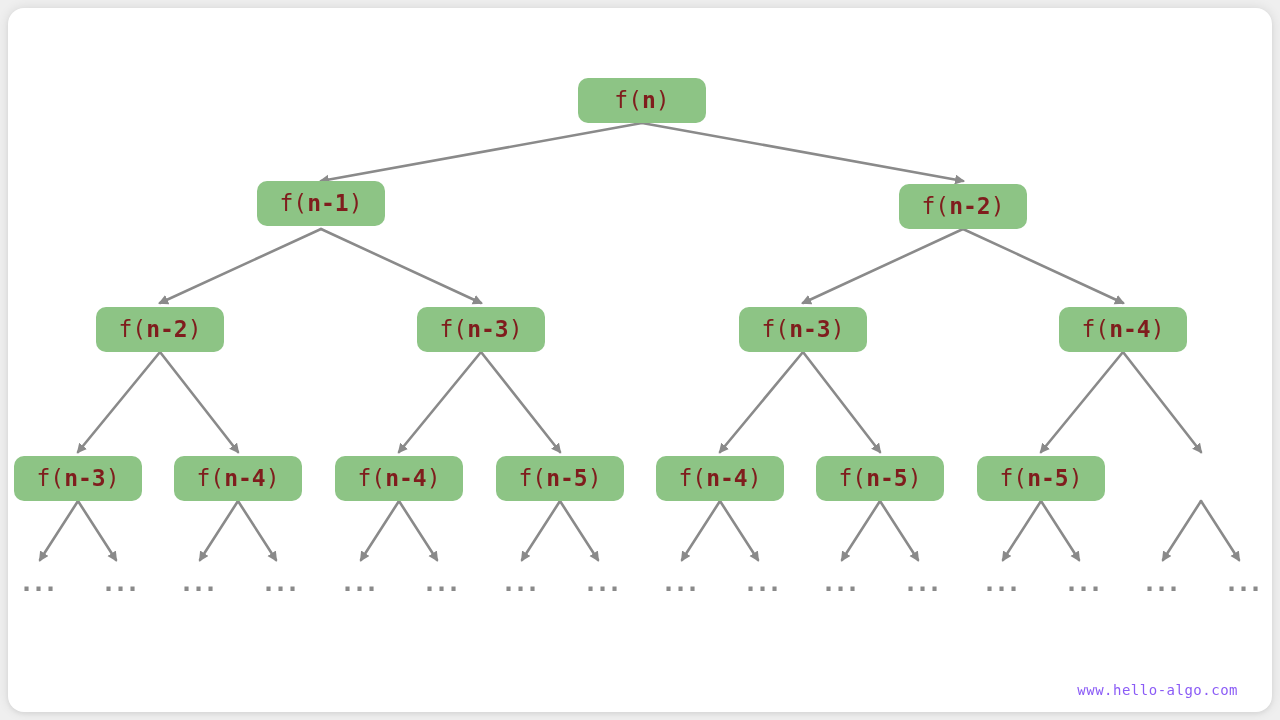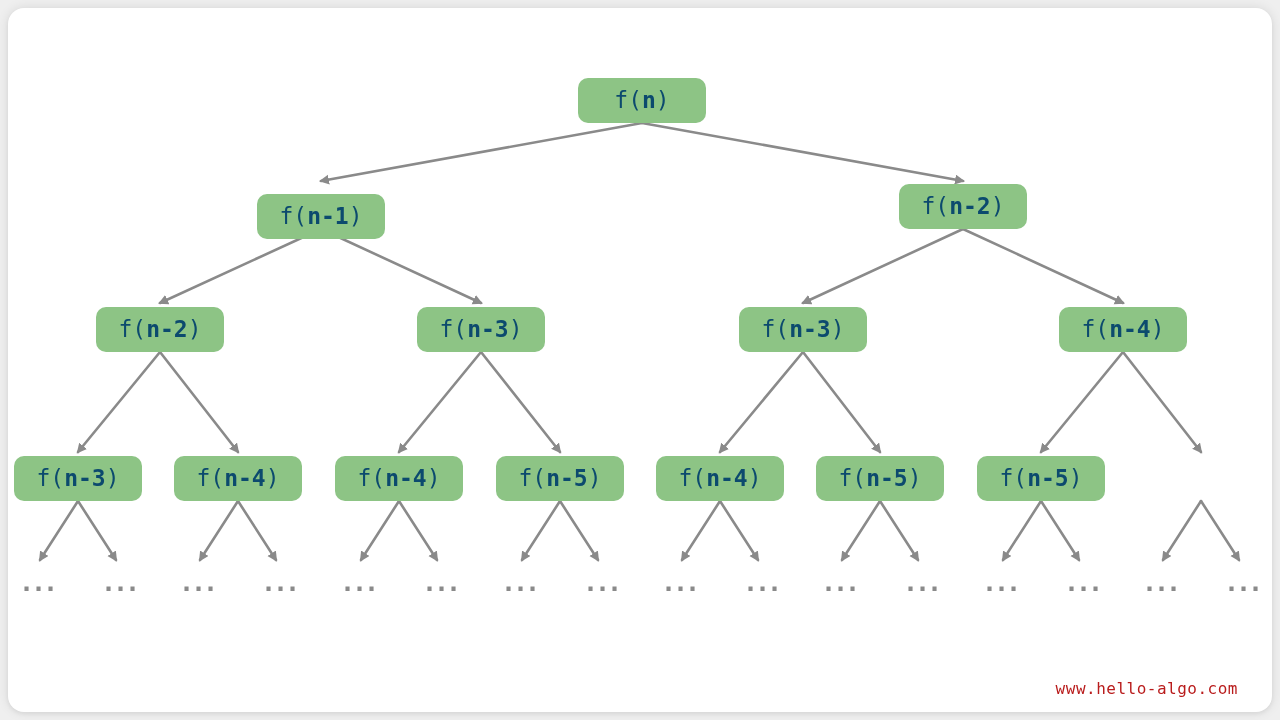--- a/index.html
+++ b/index.html
@@ -14,34 +14,34 @@
     position:absolute;left:8px;top:8px;right:8px;bottom:8px;
     background:#ffffff;border-radius:16px;
     box-shadow:0 0 12px rgba(0,0,0,0.10), 0 2px 4px rgba(0,0,0,0.05);
   }
   svg.edges{position:absolute;left:0;top:0;z-index:1;}
   .node{
     position:absolute;z-index:2;
     width:128px;height:45px;line-height:45px;
     transform:translateX(-50%);
     background:#8DC485;border-radius:10px;
-    color:#0c4a6e;text-align:center;
+    color:#7f1d1d;text-align:center;
     font-size:23px;white-space:nowrap;
   }
   .node .lite{font-weight:normal;}
   .node .arg{font-weight:bold;}
   .dots{
     position:absolute;z-index:2;top:568px;
     transform:translateX(-50%);
     color:#8A8A8A;font-size:25px;font-weight:bold;letter-spacing:-3px;
     line-height:30px;
   }
   .watermark{
     position:absolute;z-index:2;right:42px;bottom:22px;
-    color:#b91c1c;font-size:16px;letter-spacing:0.5px;
+    color:#8b5cf6;font-size:14px;letter-spacing:0.5px;
   }
 </style>
 </head>
 <body>
 
 <div class="stage">
   <div class="card"></div>
 
   <svg class="edges" width="1280" height="720" viewBox="0 0 1280 720">
     <defs>
@@ -82,21 +82,21 @@
       <line x1="880" y1="501" x2="918" y2="560" marker-end="url(#ah)"></line>
       <line x1="1041" y1="501" x2="1003" y2="560" marker-end="url(#ah)"></line>
       <line x1="1041" y1="501" x2="1079" y2="560" marker-end="url(#ah)"></line>
       <line x1="1201" y1="501" x2="1163" y2="560" marker-end="url(#ah)"></line>
       <line x1="1201" y1="501" x2="1239" y2="560" marker-end="url(#ah)"></line>
     </g>
   </svg>
 
   <div class="node" style="left:642px;top:78px"><span class="lite">f(</span><span class="arg">n</span><span class="lite">)</span></div>
 
-  <div class="node" style="left:321px;top:194px"><span class="lite">f(</span><span class="arg">n-1</span><span class="lite">)</span></div>
+  <div class="node" style="left:321px;top:181px"><span class="lite">f(</span><span class="arg">n-1</span><span class="lite">)</span></div>
   <div class="node" style="left:963px;top:184px"><span class="lite">f(</span><span class="arg">n-2</span><span class="lite">)</span></div>
 
   <div class="node" style="left:160px;top:307px"><span class="lite">f(</span><span class="arg">n-2</span><span class="lite">)</span></div>
   <div class="node" style="left:481px;top:307px"><span class="lite">f(</span><span class="arg">n-3</span><span class="lite">)</span></div>
   <div class="node" style="left:803px;top:307px"><span class="lite">f(</span><span class="arg">n-3</span><span class="lite">)</span></div>
   <div class="node" style="left:1123px;top:307px"><span class="lite">f(</span><span class="arg">n-4</span><span class="lite">)</span></div>
 
   <div class="node" style="left:78px;top:456px"><span class="lite">f(</span><span class="arg">n-3</span><span class="lite">)</span></div>
   <div class="node" style="left:238px;top:456px"><span class="lite">f(</span><span class="arg">n-4</span><span class="lite">)</span></div>
   <div class="node" style="left:399px;top:456px"><span class="lite">f(</span><span class="arg">n-4</span><span class="lite">)</span></div>

